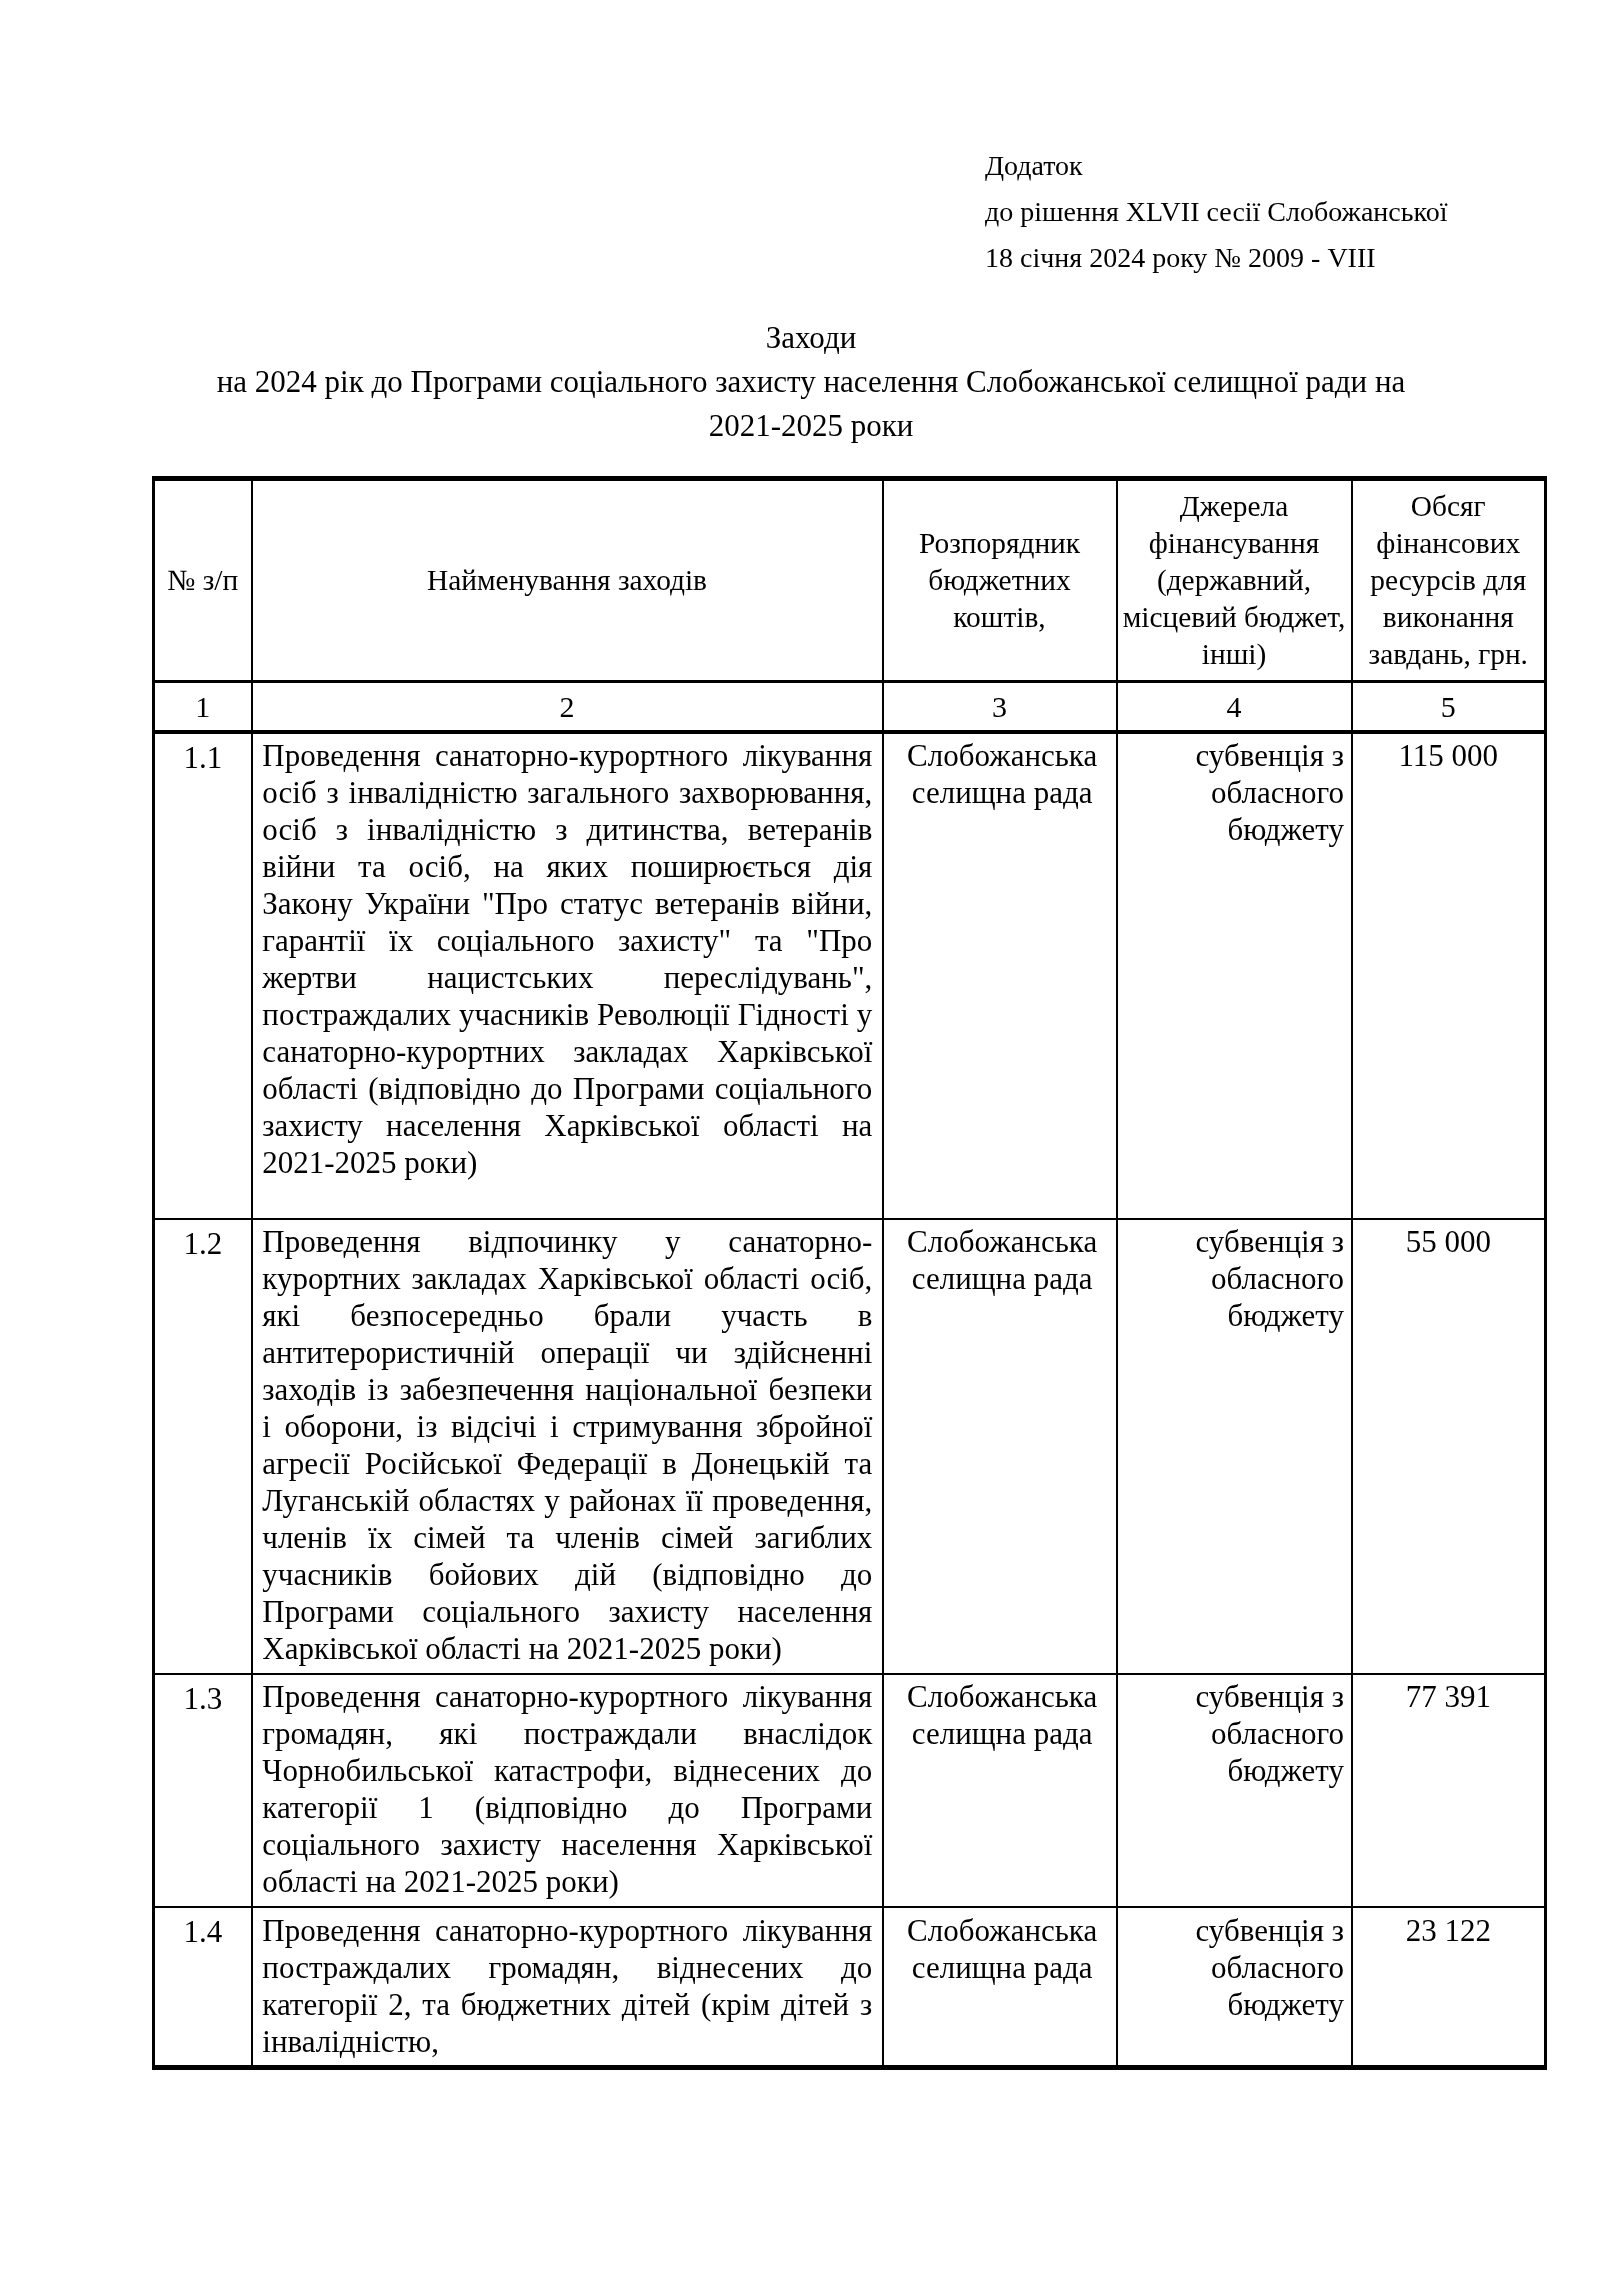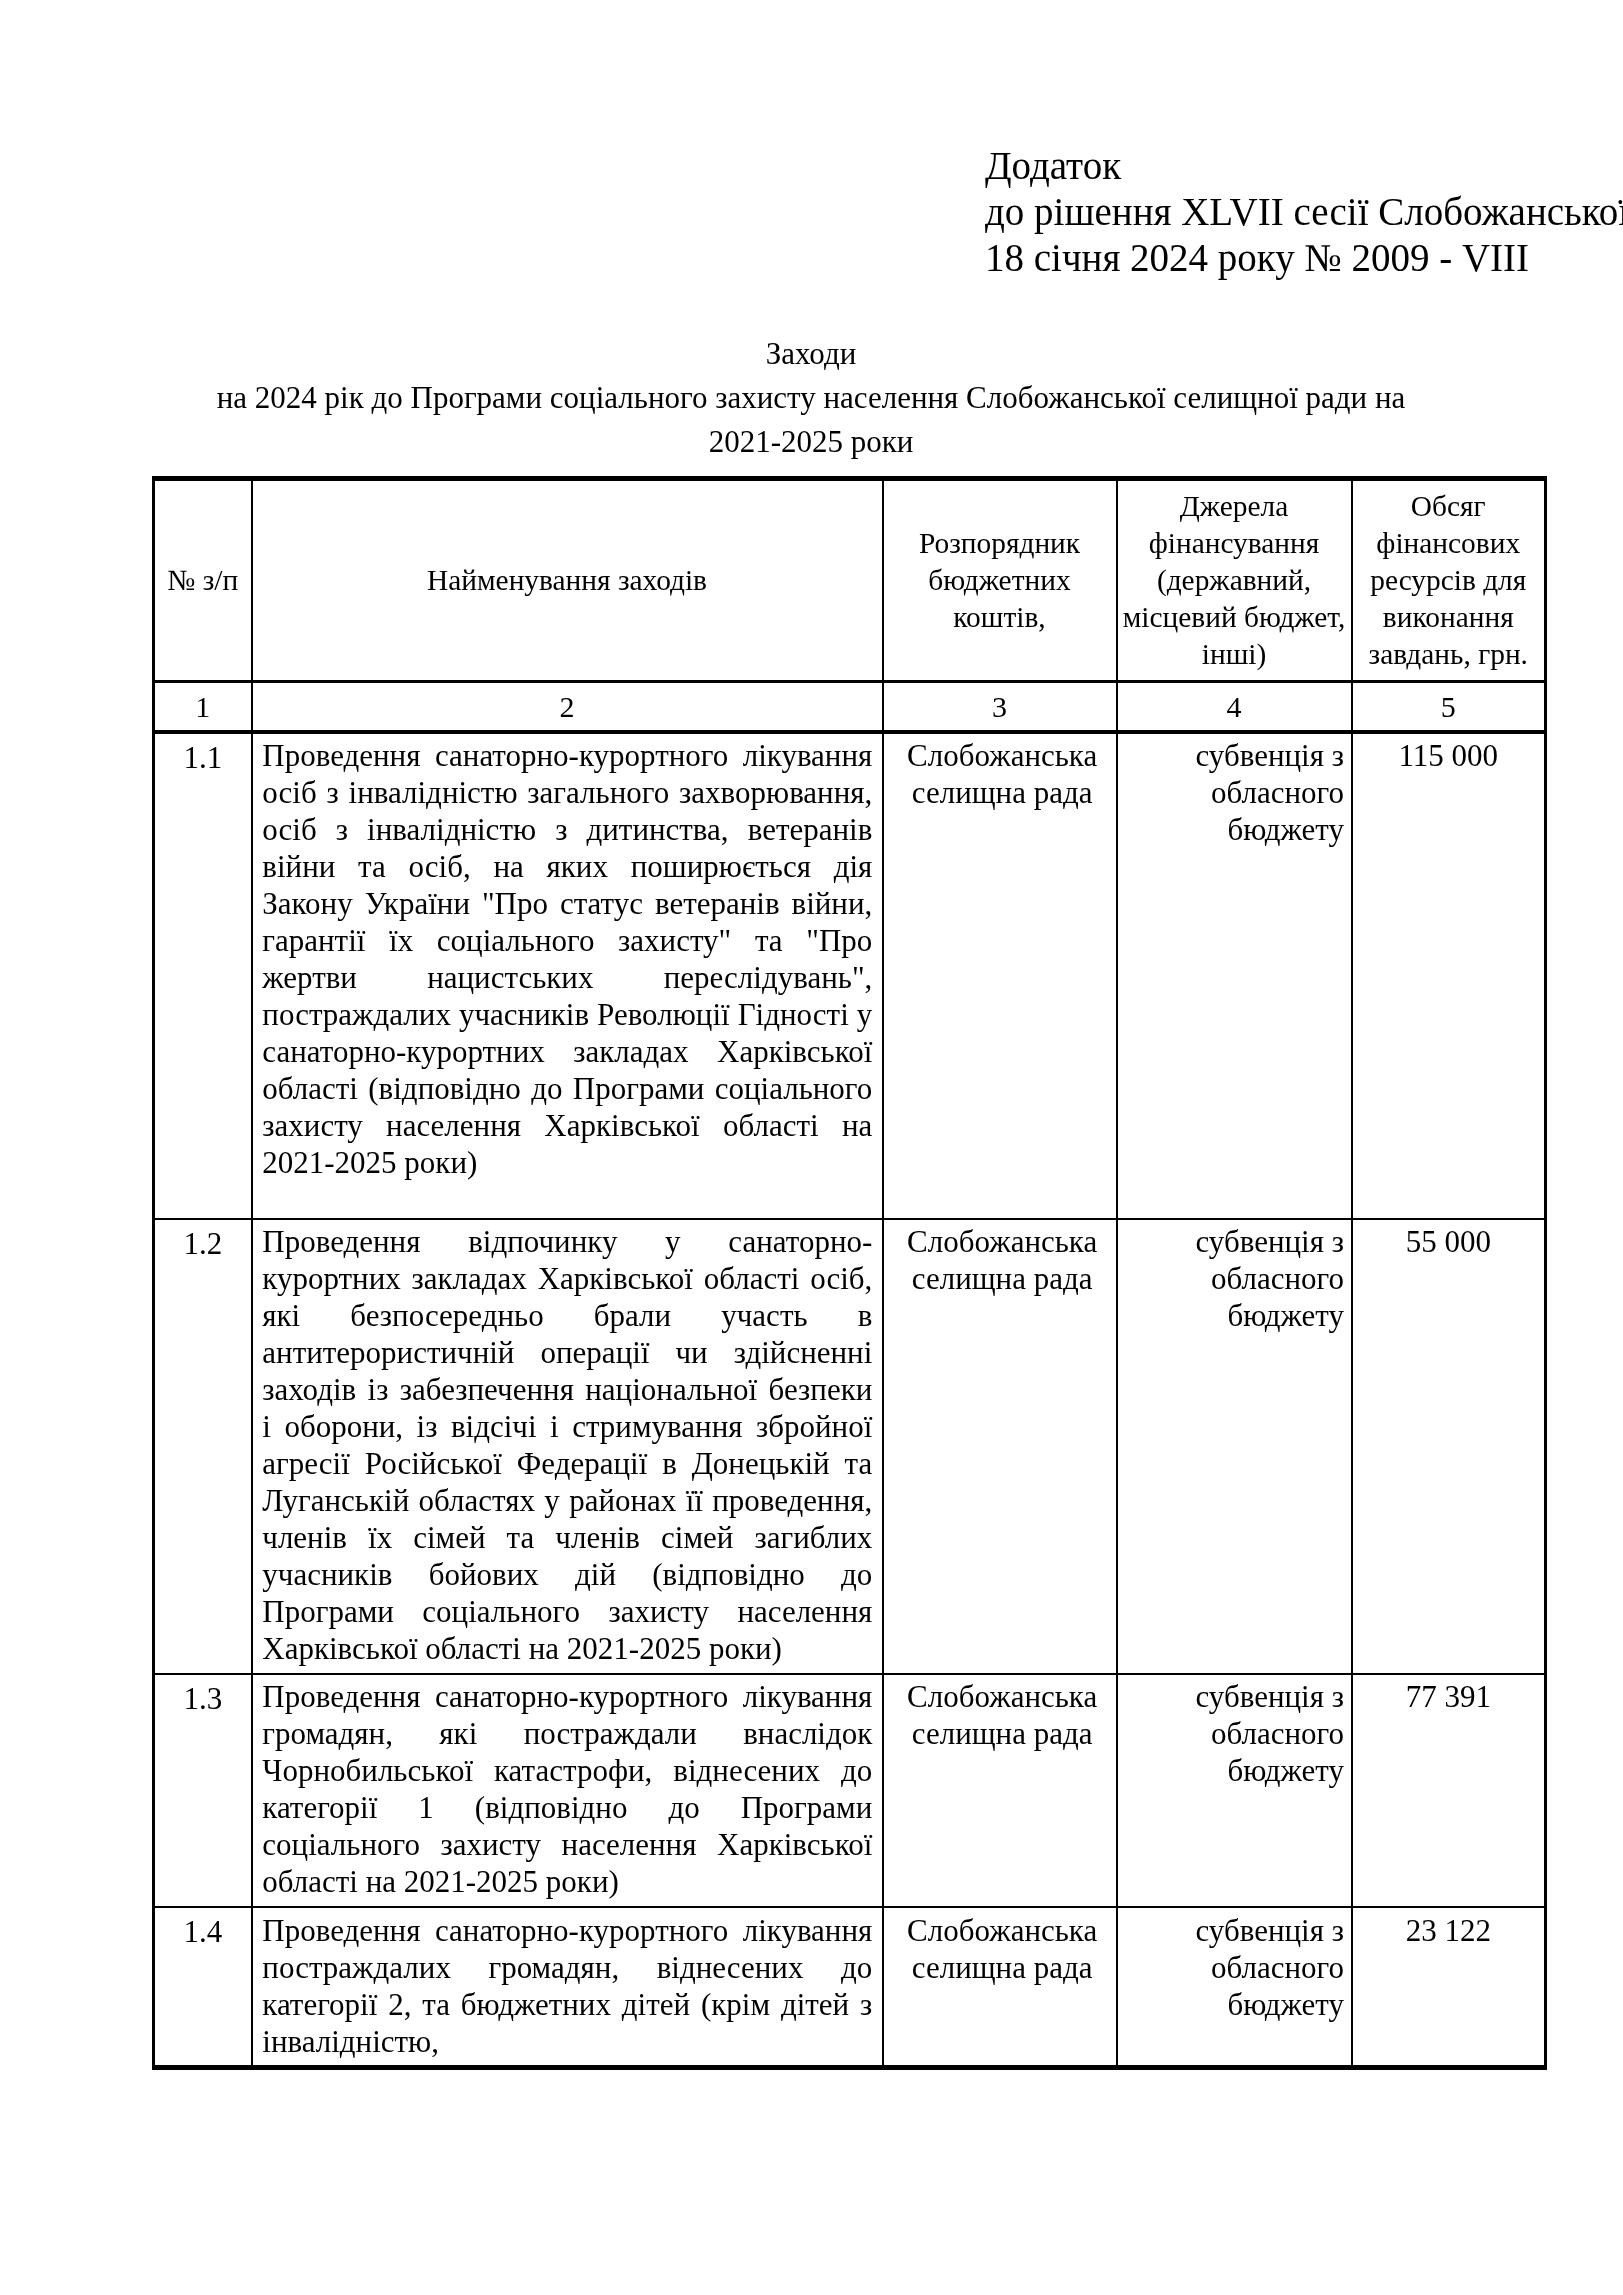--- a/index.html
+++ b/index.html
@@ -14,29 +14,29 @@
     background: #ffffff;
     color: #000000;
     font-family: "Liberation Serif", "DejaVu Serif", serif;
     overflow: hidden;
   }
   .annex-block {
     position: absolute;
     left: 985px;
     top: 143px;
     width: 589px;
-    font-size: 39px;
+    font-size: 28px;
     line-height: 46px;
     text-align: left;
     white-space: nowrap;
   }
   .title-block {
     position: absolute;
     left: 115px;
-    top: 332px;
+    top: 316px;
     width: 1392px;
     font-size: 31px;
     line-height: 44px;
     text-align: center;
   }
   table.main {
     position: absolute;
     left: 152px;
     top: 476px;
     width: 1392px;

